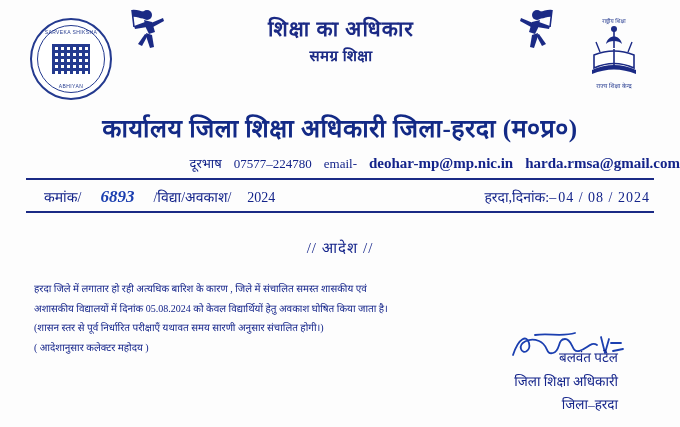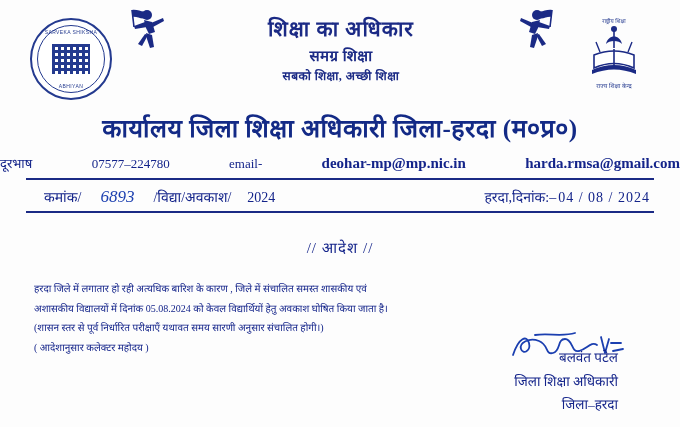--- a/index.html
+++ b/index.html
@@ -145,23 +145,23 @@
     font-size: 25px;
     font-weight: bold;
     color: #132a86;
     letter-spacing: .5px;
     margin-top: 2px;
   }
 
   
   .contact-row {
     display: flex;
-    justify-content: space-between;
+    justify-content: flex-end;
     align-items: baseline;
-    gap: 20px;
+    gap: 12px;
     margin-top: 10px;
     font-family: "Liberation Serif", serif;
     color: #14248a;
   }
   .contact-phone { font-size: 13px; }
   .contact-email1 { font-size: 15px; font-weight: bold; }
   .contact-email2 { font-size: 15px; font-weight: bold; }
 
   .rule {
     height: 2px;
@@ -178,21 +178,21 @@
     font-family: "Liberation Serif", serif;
     font-size: 14px;
     color: #14248a;
   }
   .ref-left { display: flex; align-items: baseline; gap: 16px; }
   .ref-number {
     font-family: "Liberation Serif", serif;
     font-size: 17px;
     color: #1b3fb0;
     font-style: italic;
-    font-weight: normal;
+    font-weight: bold;
     padding: 0 3px;
   }
   .ref-right { display: flex; align-items: baseline; gap: 2px; text-align: center; }
   .ref-date { letter-spacing: 1px; }
 
   .rule2 {
     height: 2px;
     background: #1b2a85;
     margin: 4px 26px 0 26px;
   }
@@ -262,21 +262,20 @@
           <path d="M23 16 L12 20 L13 23 L25 21 Z"></path>
         </g>
         <path d="M10 4 L12 21" stroke="#1b2a85" stroke-width="1.6" fill="none"></path>
         <path d="M10 4 C 16 3, 20 7, 25 5 L24 12 C 19 14, 15 10, 10 11 Z" fill="#1b2a85"></path>
       </svg>
     </div>
 
     <div class="banner">
       <div class="banner-title">शिक्षा का अधिकार</div>
       <div class="banner-sub1">समग्र  शिक्षा</div>
-      <div class="banner-sub2">सबको शिक्षा, अच्छी शिक्षा</div>
     </div>
 
     <div class="runner right">
       <svg viewBox="0 0 44 48" width="44" height="48">
         <g fill="#1b2a85">
           <circle cx="19" cy="9" r="5"></circle>
           <path d="M22 14 L14 16 L11 26 L17 28 L20 22 Z"></path>
           <path d="M20 27 L14 29 L12 41 L16 42 L19 33 Z"></path>
           <path d="M21 28 L18 29 L24 40 L28 38 Z"></path>
           <path d="M15 17 L3 12 L2 15 L13 21 Z"></path>

